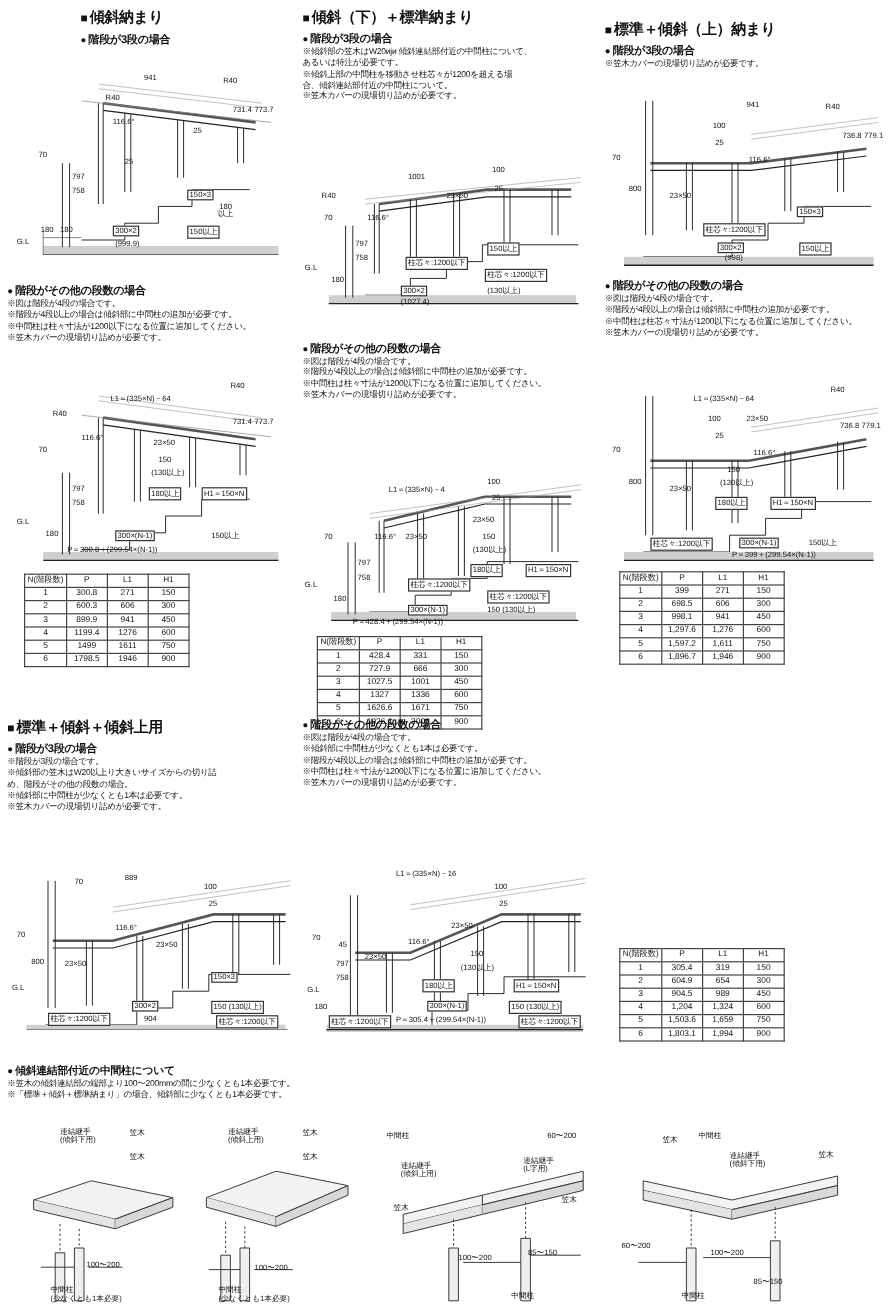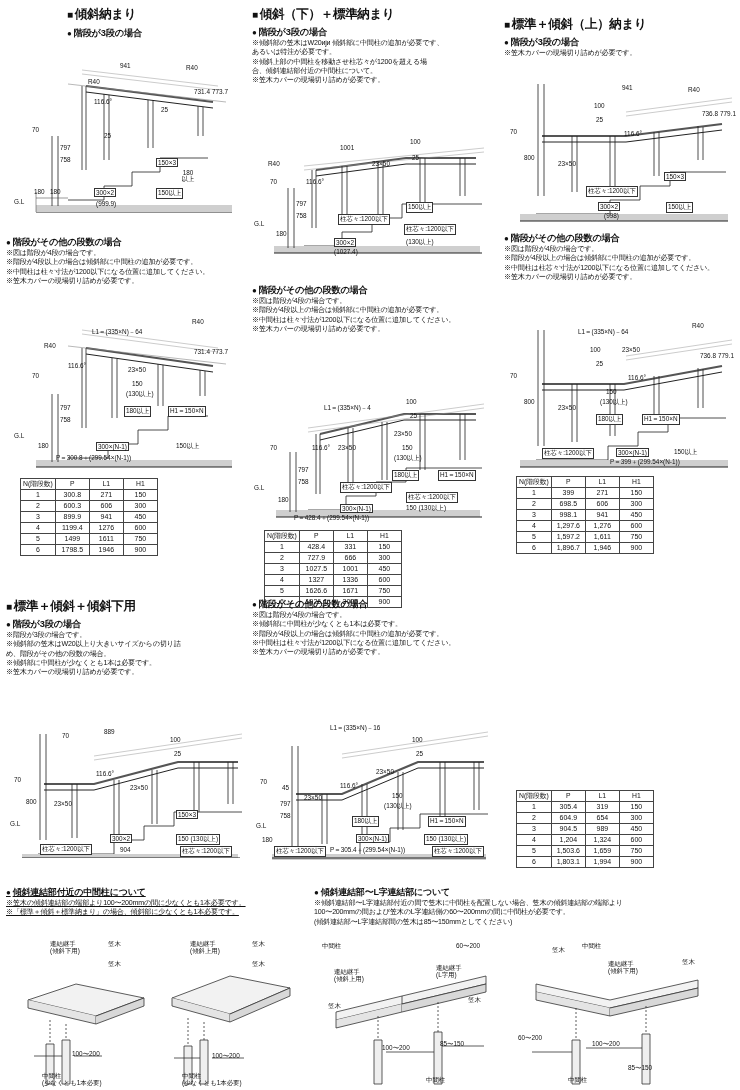--- a/index.html
+++ b/index.html
@@ -203,21 +203,21 @@
             <td>1946</td>
             <td>900</td>
           </tr>
       </tbody>
     </table>
   </div>
 
   <div class="col" style="left:252px; top:6px; width:238px;">
     <div class="h1 sq">傾斜（下）＋標準納まり</div>
     <div class="h2 ci" style="margin-top:3px;">階段が3段の場合</div>
-    <div class="note">※傾斜部の笠木はW20ији 傾斜部に中間柱の追加が必要です、</div>
+    <div class="note">※傾斜部の笠木はW20ији 傾斜連結部付近の中間柱について、</div>
     <div class="note">あるいは特注が必要です。</div>
     <div class="note">※傾斜上部の中間柱を移動させ柱芯々が1200を超える場</div>
     <div class="note">合、傾斜連結部付近の中間柱について。</div>
     <div class="note">※笠木カバーの現場切り詰めが必要です。</div>
   </div>
 
   <div class="fig" style="left:254px; top:96px;">
     <svg width="234" height="160" viewBox="0 0 234 160">
       <g fill="none" stroke="#222" stroke-width="0.8">
         <path d="M62 74 L152 62 L222 62" stroke-width="2.2" stroke="#555"></path>
@@ -506,21 +506,21 @@
             <td>6</td>
             <td>1,896.7</td>
             <td>1,946</td>
             <td>900</td>
           </tr>
       </tbody>
     </table>
   </div>
 
   <div class="col" style="left:6px; top:598px; width:240px;">
-    <div class="h1 sq">標準＋傾斜＋傾斜下用</div>
+    <div class="h1 sq">標準＋傾斜＋傾斜上用</div>
     <div class="h2 ci" style="margin-top:3px;">階段が3段の場合</div>
     <div class="note">※階段が3段の場合です。</div>
     <div class="note">※傾斜部の笠木はW20以上り大きいサイズからの切り詰</div>
     <div class="note">め、階段がその他の段数の場合。</div>
     <div class="note">※傾斜部に中間柱が少なくとも1本は必要です。</div>
     <div class="note">※笠木カバーの現場切り詰めが必要です。</div>
   </div>
 
   <div class="fig" style="left:10px; top:688px;">
     <svg width="236" height="170" viewBox="0 0 236 170">
@@ -664,32 +664,26 @@
         <tr>
             <td>6</td>
             <td>1,803.1</td>
             <td>1,994</td>
             <td>900</td>
           </tr>
       </tbody>
     </table>
   </div>
 
-  <div class="col" style="left:6px; top:886px; width:300px;text-decoration:underline;">
+  <div class="col" style="left:6px; top:886px; width:300px;">
     <div class="h2 ci" style="font-size:9px;">傾斜連結部付近の中間柱について</div>
     <div class="note">※笠木の傾斜連結部の端部より100〜200mmの間に少なくとも1本必要です。</div>
     <div class="note">※「標準＋傾斜＋標準納まり」の場合、傾斜部に少なくとも1本必要です。</div>
   </div>
 
-  <div class="col" style="left:314px; top:886px; width:420px;">
-    <div class="h2 ci" style="font-size:9px;">傾斜連結部〜L字連結部について</div>
-    <div class="note">※傾斜連結部〜L字連結部付近の間で笠木に中間柱を配置しない場合、笠木の傾斜連結部の端部より</div>
-    <div class="note">100〜200mmの間および笠木のL字連結側の60〜200mmの間に中間柱が必要です。</div>
-    <div class="note">(傾斜連結部〜L字連結部間の笠木は85〜150mmとしてください)</div>
-  </div>
 
   <div class="fig" style="left:16px; top:936px;">
     <svg width="140" height="150" viewBox="0 0 140 150">
       <g fill="none" stroke="#333" stroke-width="0.8">
         <path d="M12 64 L60 48 L128 62 L80 80 Z" fill="#f2f2f2"></path>
         <path d="M12 64 L12 72 L80 88 L80 80" fill="#e4e4e4"></path>
         <path d="M80 80 L128 62 L128 70 L80 88" fill="#d8d8d8"></path>
         <path d="M46 104 L54 104 L54 148 L46 148 Z" fill="#efefef"></path>
         <path d="M30 108 L38 108 L38 148 L30 148 Z" fill="#efefef"></path>
         <path d="M50 88 L50 104" stroke-dasharray="2,2"></path>

